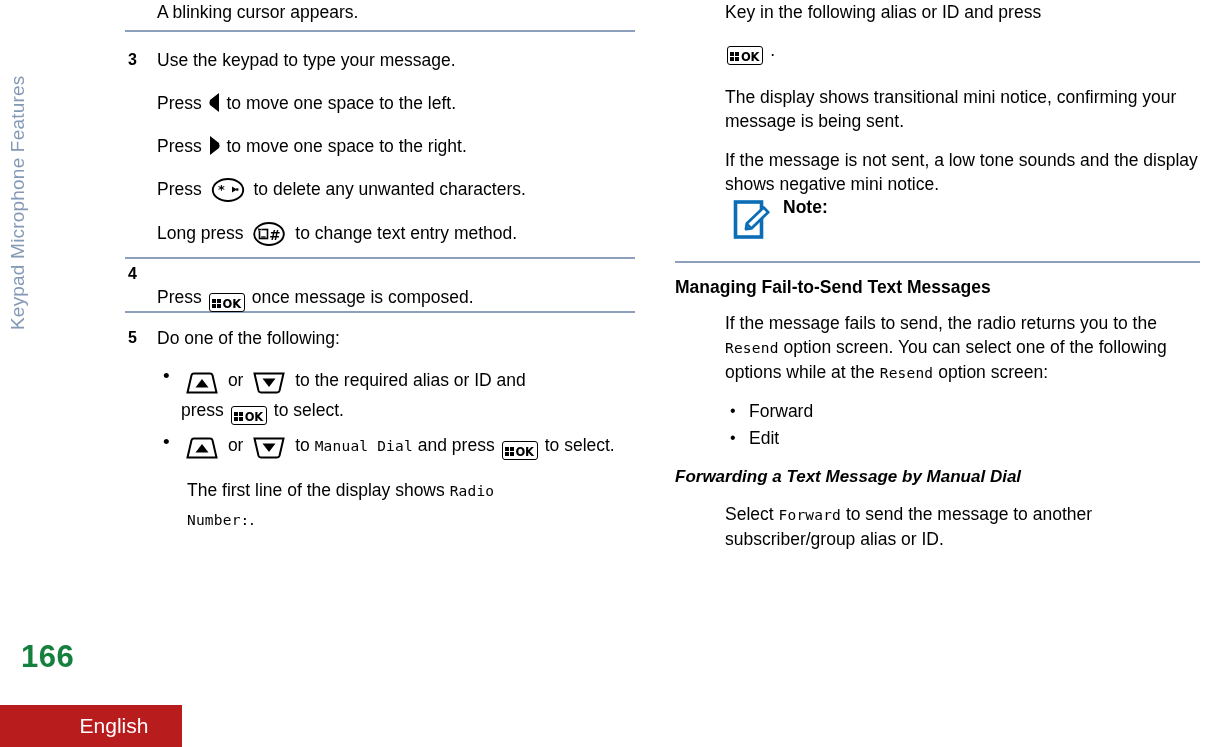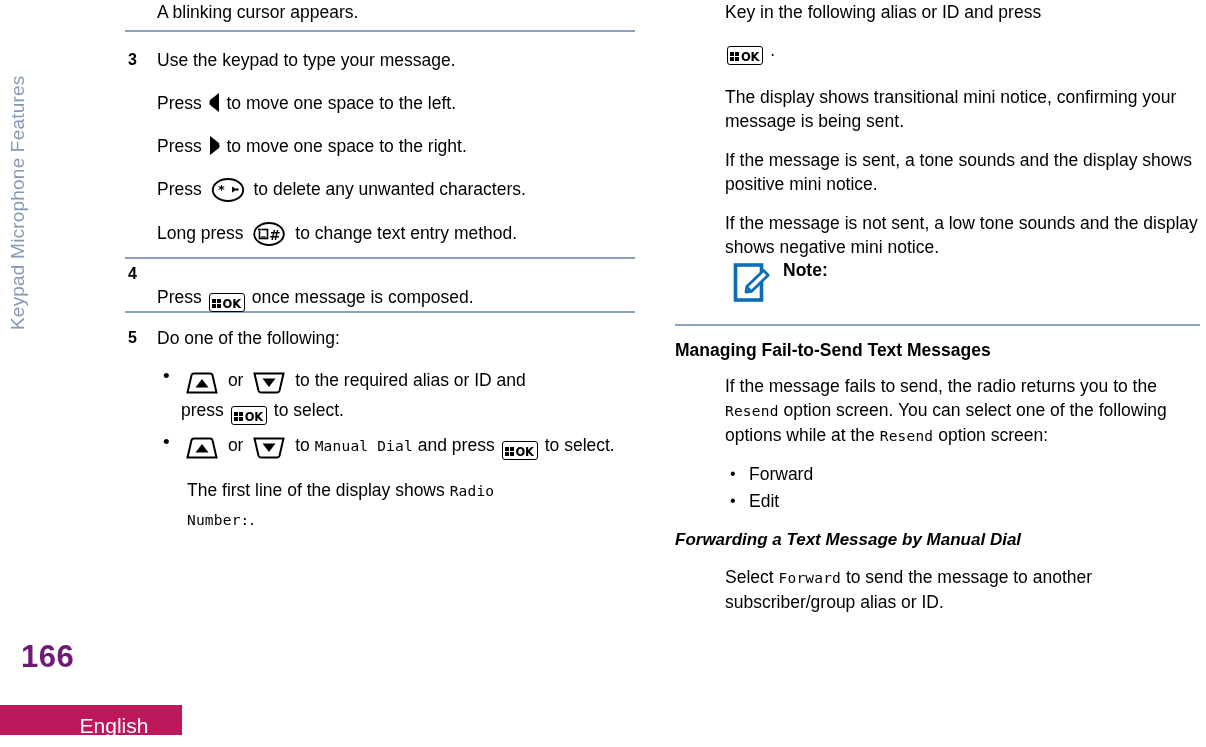--- a/index.html
+++ b/index.html
@@ -36,30 +36,30 @@
   }
   .side-tab-inner { display:block; padding-left: 2px; }
 
   
   .page-number {
     position: absolute;
     left: 21px;
     top: 639px;
     font-size: 31px;
     font-weight: bold;
-    color: #701a75;
+    color: #15803d;
     letter-spacing: 0.5px;
   }
   .footer-bar {
     position: absolute;
     left: 0px;
     top: 705px;
     width: 182px;
-    height: 30px;
-    background: #be185d;
+    height: 42px;
+    background: #b91c1c;
   }
   .footer-label {
     position: absolute;
     left: 0; top: 0;
     width: 182px; height: 42px;
     line-height: 42px;
     text-align: center;
     color: #ffffff;
     font-size: 21px;
     padding-left: 46px;
@@ -388,21 +388,20 @@
       <span>Key in the following alias or ID and press</span>
     </div>
     <div class="para" style="padding-left:50px; margin-top:14px;">
       <span class="key-ok">
         <span class="grid"><i></i><i></i><i></i><i></i></span><span class="ok-txt">OK</span>
       </span>
       <span>.</span>
     </div>
 
     <div class="para" style="padding-left:50px; margin-top:20px;">The display shows transitional mini notice, confirming your message is being sent.</div>
-    <div class="para" style="padding-left:50px; margin-top:15px;">If the message is sent, a tone sounds and the display shows positive mini notice.</div>
     <div class="para" style="padding-left:50px; margin-top:15px;">If the message is not sent, a low tone sounds and the display shows negative mini notice.</div>
 
     <div class="note" style="margin-top:0; padding-left:50px;">
       <div class="note-icon">
         <svg width="40" height="44" viewBox="0 0 40 44">
           <rect x="2.5" y="3" width="26" height="35" fill="none" stroke="#0C6DB7" stroke-width="3.6"></rect>
           <path d="M13 30 L13.8 24.6 L30.6 8.4 L35.2 13.2 L18.4 29.4 Z" fill="#fff" stroke="#0C6DB7" stroke-width="2.8" stroke-linejoin="round"></path>
           <path d="M13.8 24.8 L18.2 29.2" stroke="#0C6DB7" stroke-width="2.4"></path>
         </svg>
       </div>

